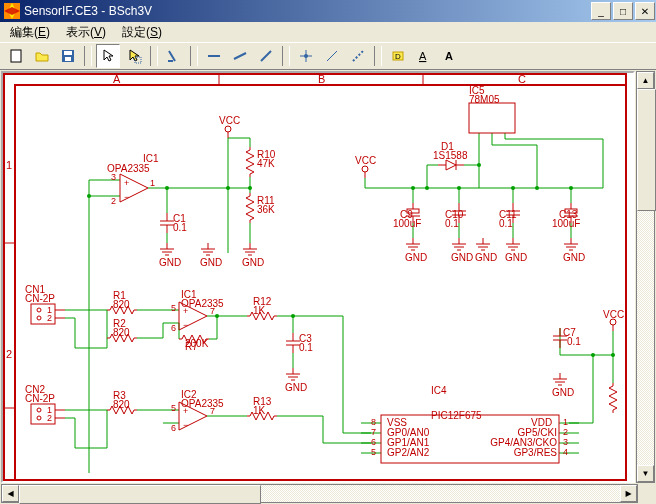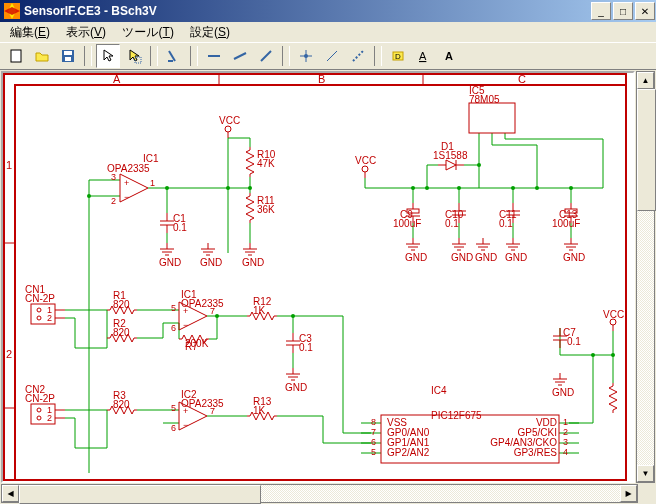--- a/index.html
+++ b/index.html
@@ -19,21 +19,21 @@
     align-items: center;
     color: #fff;
     padding-left: 4px;
   }
   .title-icon {
     width: 16px; height: 16px;
     display: inline-flex; align-items: center; justify-content: center;
     margin-right: 4px;
   }
   .title-icon svg { display:block; }
-  .title-text { flex: 1; font-weight: bold; }
+  .title-text { flex: 1; font-weight: normal; }
   .win-buttons { display: flex; }
   .win-btn {
     width: 18px; height: 16px; margin: 2px 1px;
     background: #ece9d8; border: 1px solid #fff;
     border-right-color: #808080; border-bottom-color: #808080;
     display: flex; align-items: center; justify-content: center;
     font-family: Arial; font-size: 10px; color: #000;
   }
   .menu-bar {
     height: 20px;
@@ -147,21 +147,20 @@
   <div class="win-buttons">
     <div class="win-btn">_</div>
     <div class="win-btn">□</div>
     <div class="win-btn">✕</div>
   </div>
 </div>
 
 <div class="menu-bar">
   <span class="menu-item"><span>編集</span>(<u>E</u>)</span>
   <span class="menu-item"><span>表示</span>(<u>V</u>)</span>
-  <span class="menu-item"><span>ツール</span>(<u>T</u>)</span>
   <span class="menu-item"><span>設定</span>(<u>S</u>)</span>
 </div>
 
 <div class="toolbar">
   <div class="tb-btn">
       <svg width="16" height="16">
         <rect x="3" y="2" width="10" height="12" fill="#fff" stroke="#000"></rect>
       </svg>
     </div>
   <div class="tb-btn">
@@ -563,21 +562,21 @@
     <div class="pin-num" style="left:368px;top:364px">6</div>
     <div class="pin-num" style="left:368px;top:374px">5</div>
     <div class="comp-text" style="left:384px;top:344px">VSS</div>
     <div class="comp-text" style="left:384px;top:354px">GP0/AN0</div>
     <div class="comp-text" style="left:384px;top:364px">GP1/AN1</div>
     <div class="comp-text" style="left:384px;top:374px">GP2/AN2</div>
     <div class="pin-num" style="left:560px;top:344px">1</div>
     <div class="pin-num" style="left:560px;top:354px">2</div>
     <div class="pin-num" style="left:560px;top:364px">3</div>
     <div class="pin-num" style="left:560px;top:374px">4</div>
-    <div class="comp-text" style="left:528px;top:344px;text-align:right;width:26px">VDD</div>
+    <div class="comp-text" style="left:528px;top:344px;width:26px">VDD</div>
     <div class="comp-text" style="left:506px;top:354px;text-align:right;width:48px">GP5/CKI</div>
     <div class="comp-text" style="left:480px;top:364px;text-align:right;width:74px">GP4/AN3/CKO</div>
     <div class="comp-text" style="left:506px;top:374px;text-align:right;width:48px">GP3/RES</div>
 
   </div>
   <div class="scrollbar-v">
     <div class="sb-btn">▲</div>
     <div class="sb-track">
         <div class="sb-thumb" style="position:absolute;top:0;height:120px;width:100%"></div>
       </div>

